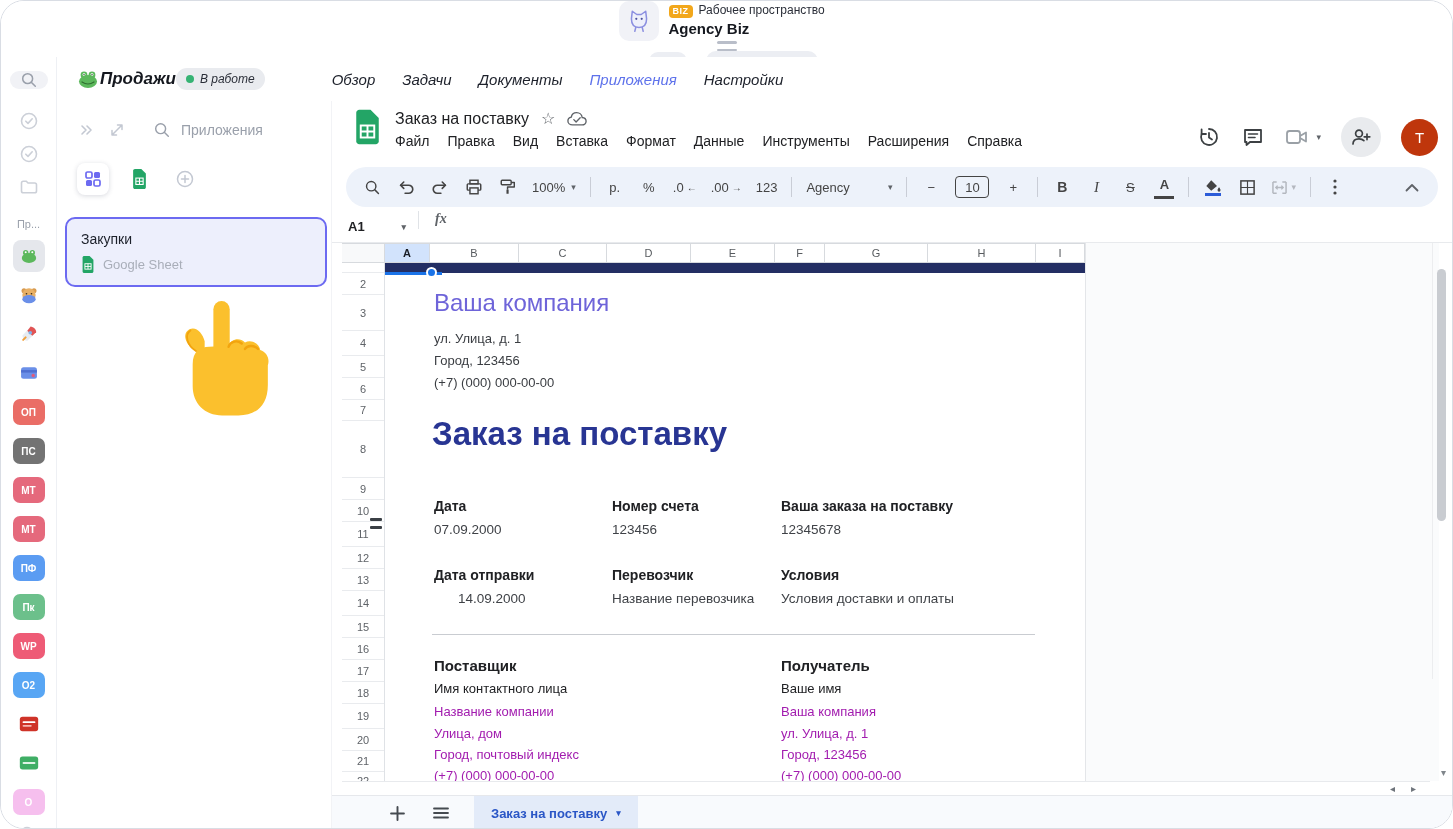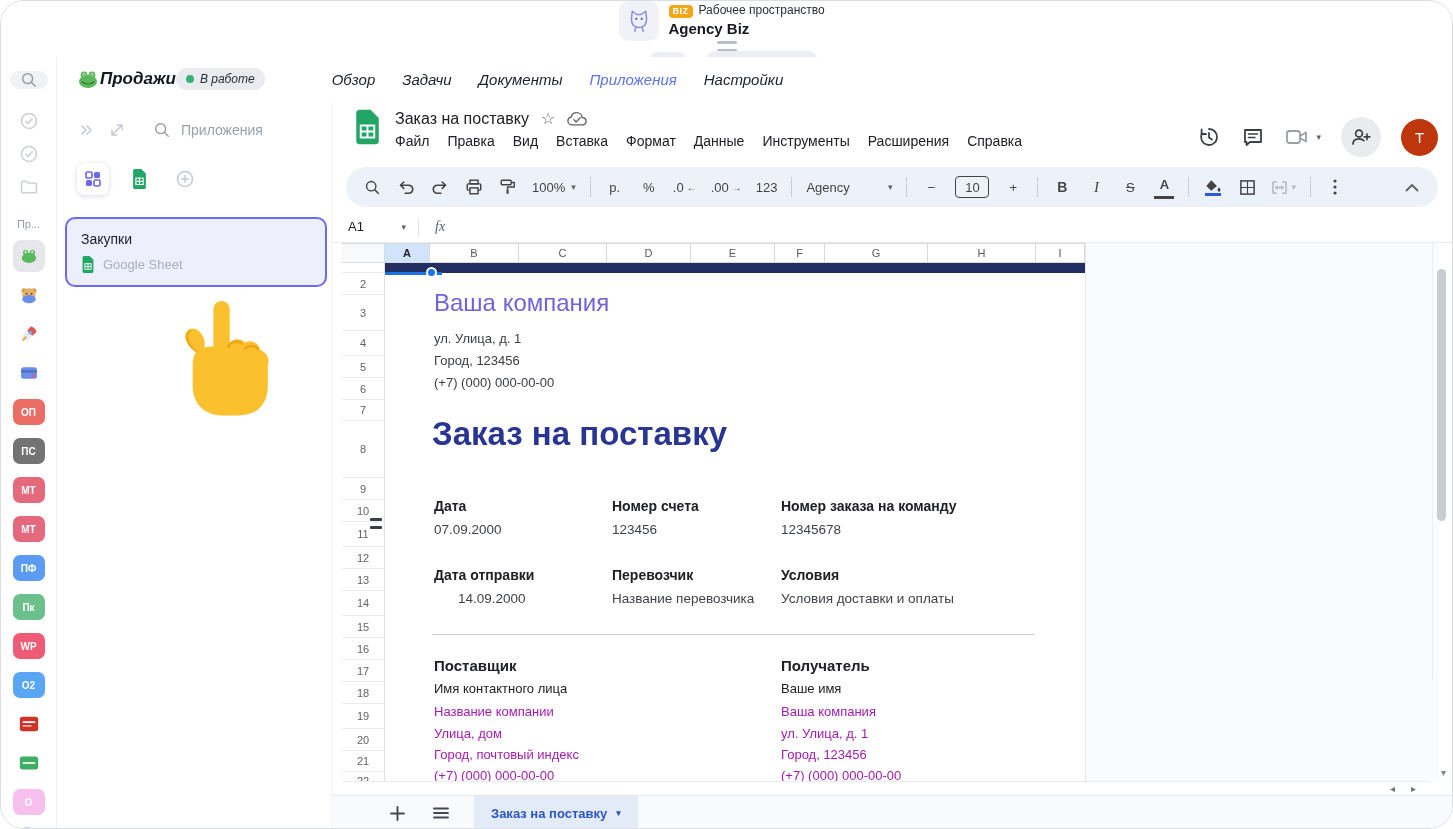--- a/index.html
+++ b/index.html
@@ -87,21 +87,21 @@
   .caret{ color:#5f6368; font-size:9px;}
   .fsize-box{ width:34px; height:22px; border:1px solid #444; border-radius:4px; display:flex; align-items:center; justify-content:center; font-size:13px;}
   .fmt-b{ font-weight:bold; font-size:14px;}
   .fmt-i{ font-family:"Liberation Serif", serif; font-style:italic; font-size:15px;}
   .fmt-s{ text-decoration:line-through; font-size:13px;}
   .fmt-a{ font-size:13px; font-weight:bold; border-bottom:3px solid #444; line-height:1.1; padding:0 1px;}
   .bucket-wrap{ display:flex; flex-direction:column; align-items:center; gap:1px;}
   .bucket-bar{ width:16px; height:3px; background:#2c5cd8;}
   .muted{ color:#b4b8bf;}
   .tb-collapse{ margin-left:auto;}
-  .formula{ position:absolute; top:110px; left:0; right:0; height:32px; display:flex; align-items:center; border-bottom:1px solid #e8eaed; padding-left:16px;}
+  .formula{ position:absolute; top:110px; left:0; right:0; height:32px; display:flex; border-bottom:1px solid #e8eaed; padding-left:16px;font-weight:bold;}
   .namebox{ width:58px; display:flex; align-items:center; justify-content:space-between; font-size:13px; color:#202124; cursor:pointer;}
   .fx{ font-family:"Liberation Serif", serif; font-style:italic; color:#5f6368; font-size:14px; margin-left:16px;}
   .fdiv{ width:1px; height:18px; background:#e0e3e7; margin-left:12px;}
 
   
   .colheads{ position:absolute; top:142px; left:10px; height:20px; display:flex;}
   .corner{ width:43px; height:20px; border:1px solid #d7dade; border-left:none; background:#f8f9fa;}
   .col-h{ height:20px; border-top:1px solid #d7dade; border-bottom:1px solid #d7dade; border-right:1px solid #d7dade;
      display:flex; align-items:center; justify-content:center; font-size:11px; color:#575b5f; background:#fff;}
   .col-h.sel{ background:#d2e3fc; color:#1b1f26; font-weight:bold;}
@@ -659,21 +659,21 @@
       <div class="fill-handle"></div>
 
       <div class="doc-company">Ваша компания</div>
       <div class="doc-line" style="top:68px;">ул. Улица, д. 1</div>
       <div class="doc-line" style="top:90px;">Город, 123456</div>
       <div class="doc-line" style="top:112px;">(+7) (000) 000-00-00</div>
       <div class="doc-title">Заказ на поставку</div>
 
       <div class="f-label" style="left:49px; top:235px;">Дата</div>
       <div class="f-label" style="left:227px; top:235px;">Номер счета</div>
-      <div class="f-label" style="left:396px; top:235px;">Номер заказа на команду</div>
+      <div class="f-label" style="left:396px; top:235px;">Ваша заказа на поставку</div>
       <div class="f-value" style="left:49px; top:259px;">07.09.2000</div>
       <div class="f-value" style="left:227px; top:259px;">123456</div>
       <div class="f-value" style="left:396px; top:259px;">12345678</div>
 
       <div class="f-label" style="left:49px; top:304px;">Дата отправки</div>
       <div class="f-label" style="left:227px; top:304px;">Перевозчик</div>
       <div class="f-label" style="left:396px; top:304px;">Условия</div>
       <div class="f-value" style="left:49px; top:328px;margin-left:24px;">14.09.2000</div>
       <div class="f-value" style="left:227px; top:328px;">Название перевозчика</div>
       <div class="f-value" style="left:396px; top:328px;">Условия доставки и оплаты</div>

